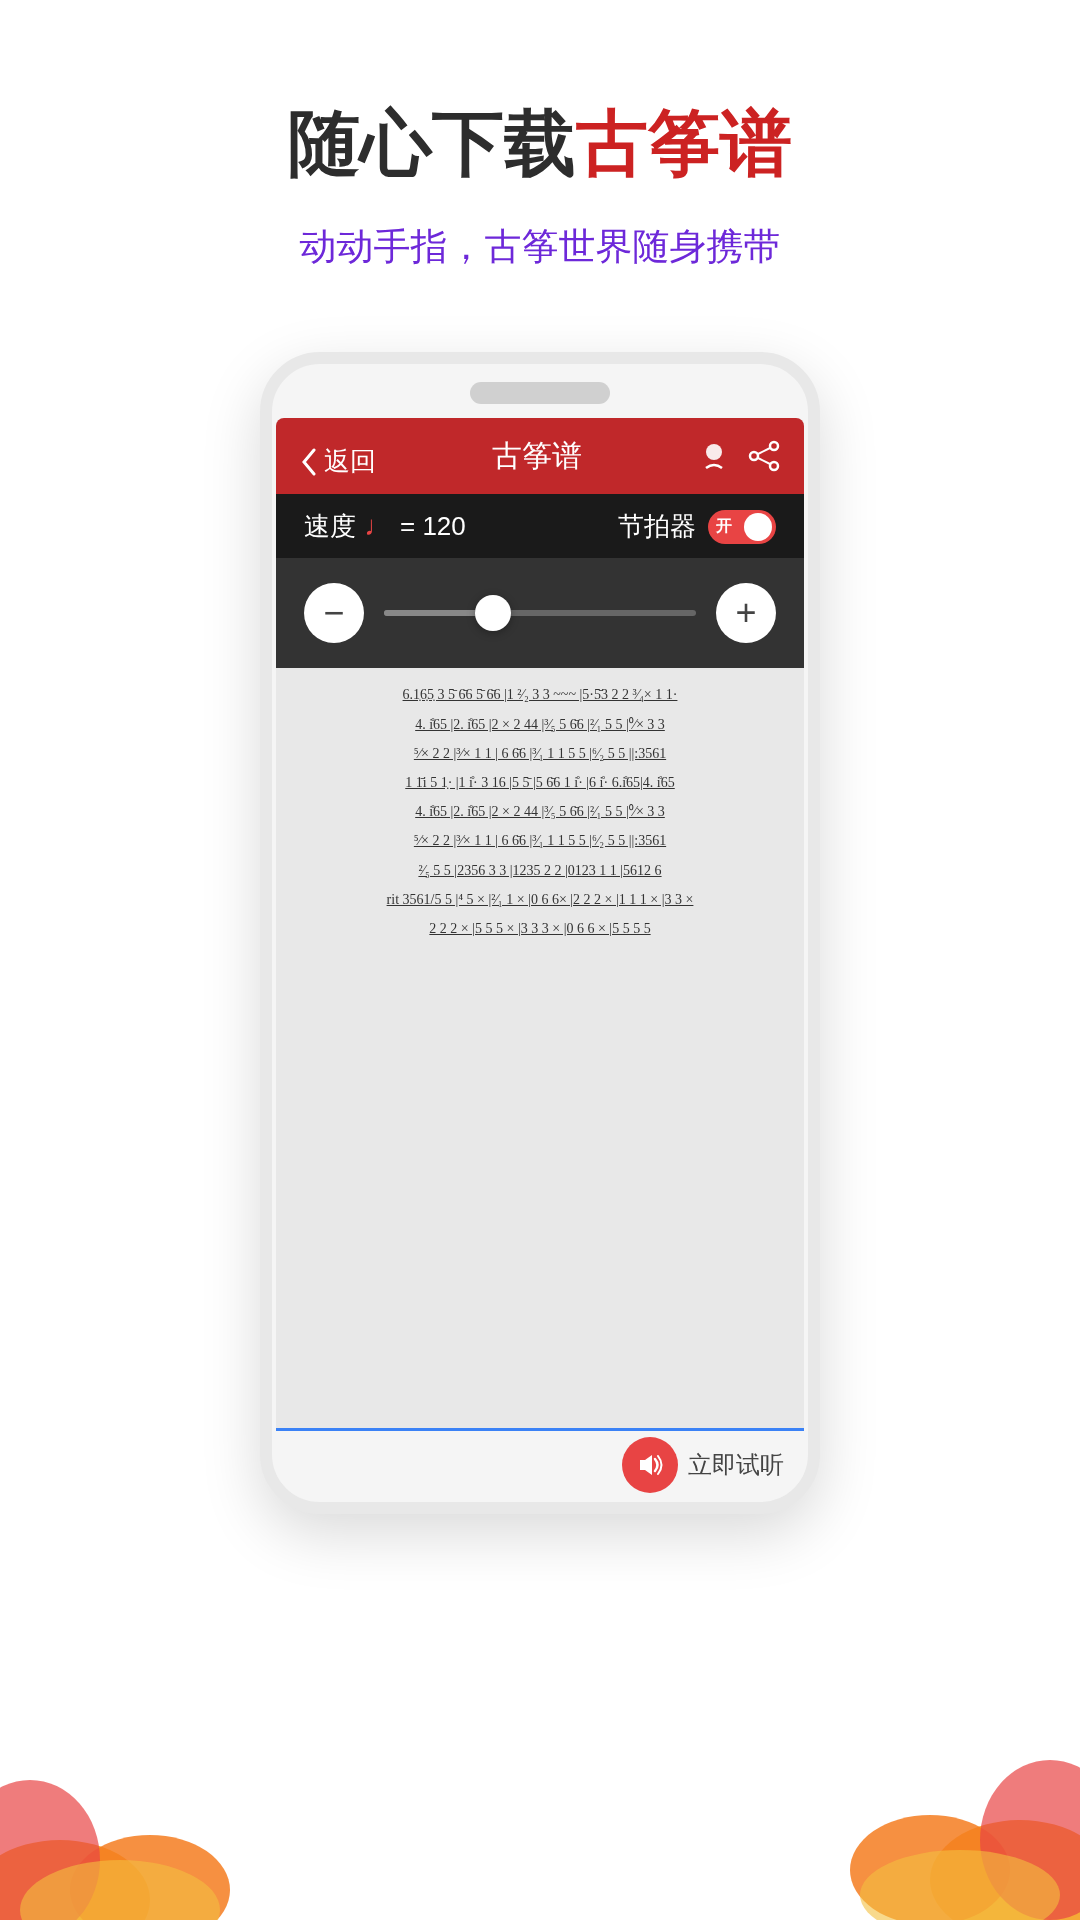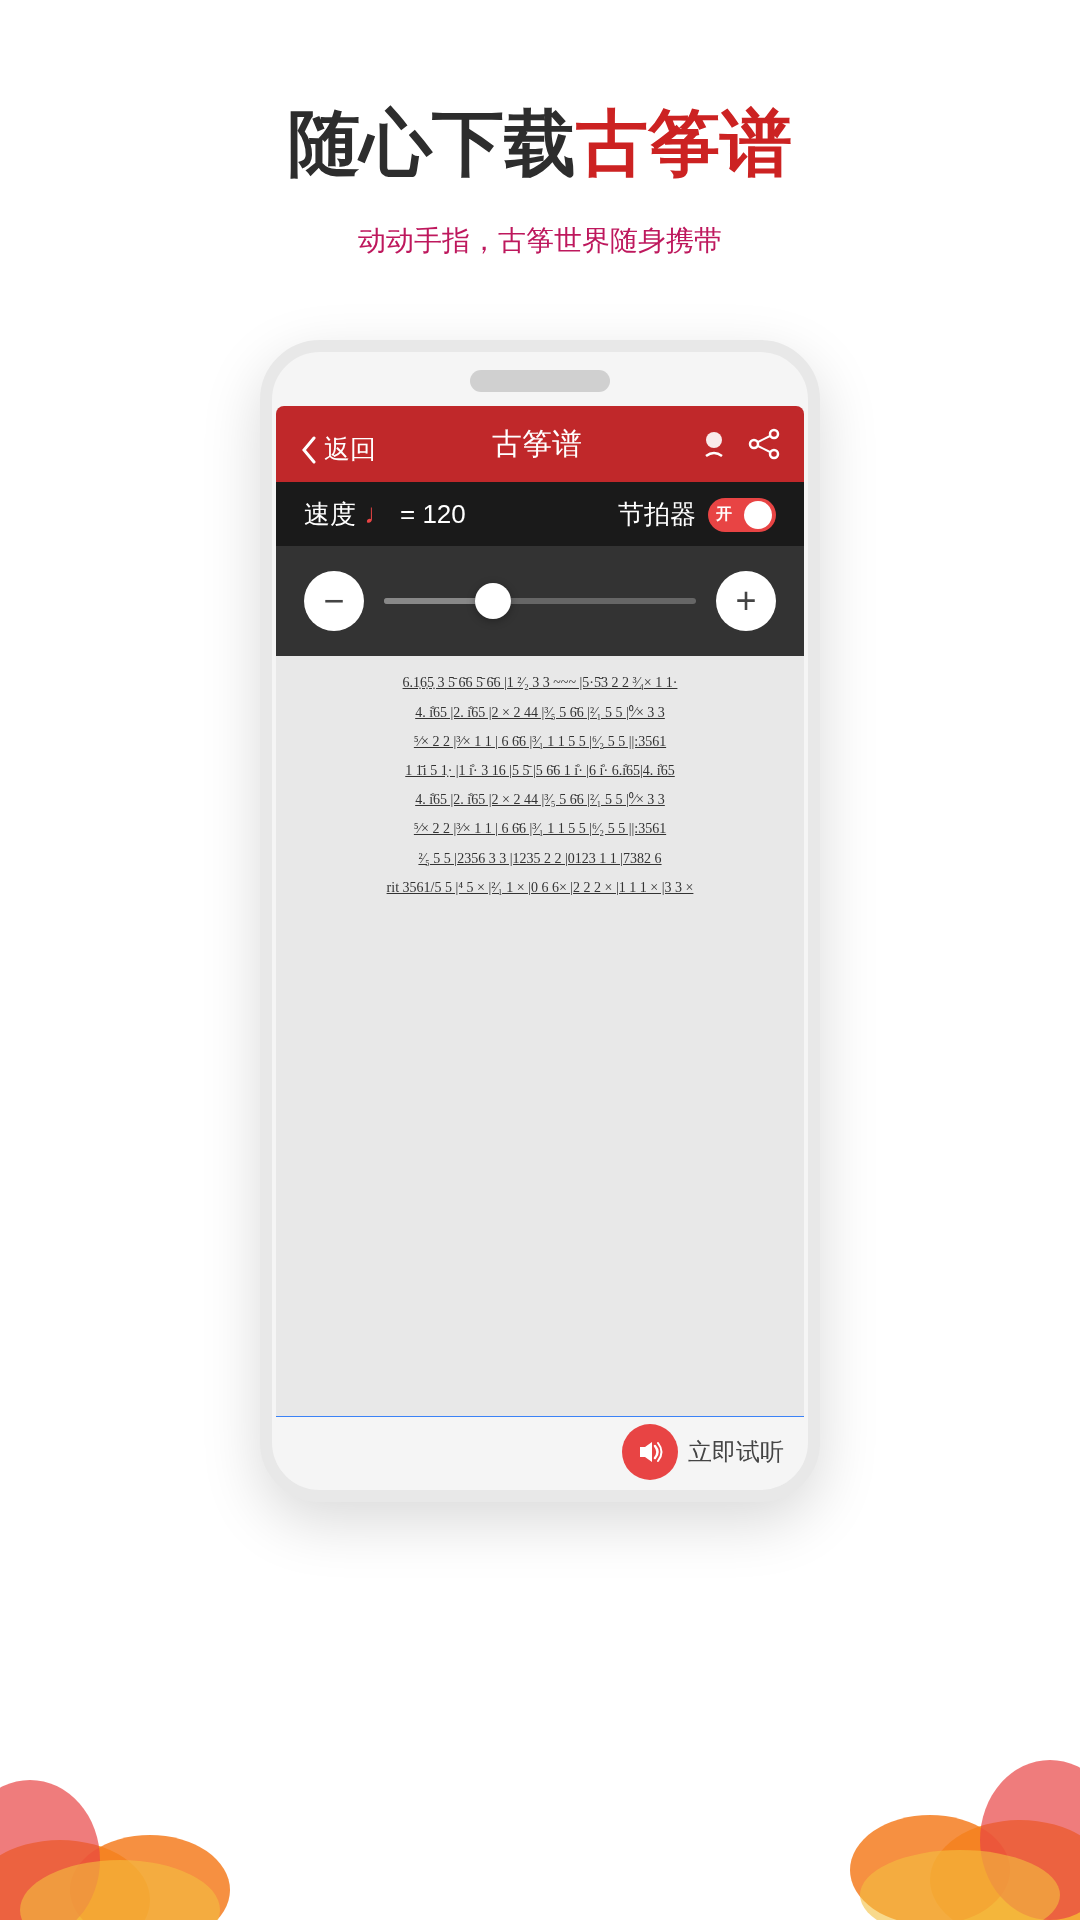--- a/index.html
+++ b/index.html
@@ -42,22 +42,22 @@
       font-size: 72px;
       font-weight: 700;
       color: #2d2d2d;
       line-height: 1.2;
       margin-bottom: 36px;
     }
     .main-title .highlight {
       color: #cc2222;
     }
     .sub-title {
-      font-size: 28px;
-      color: #be185d;
+      font-size: 37px;
+      color: #6d28d9;
       font-weight: 400;
       text-align: center;
     }
 
     
     .phone-container {
       position: relative;
       z-index: 1;
       display: flex;
       justify-content: center;
@@ -244,21 +244,21 @@
 
     
     .bottom-bar {
       background: #f5f5f5;
       height: 70px;
       display: flex;
       align-items: center;
       justify-content: flex-end;
       padding: 0 20px;
       gap: 10px;
-      border-top: 1px solid #3b82f6;
+      border-top: 3px solid #3b82f6;
     }
     .play-button {
       width: 56px;
       height: 56px;
       background: #e84444;
       border-radius: 50%;
       display: flex;
       align-items: center;
       justify-content: center;
     }
@@ -363,24 +363,27 @@
         <div class="sheet-row">
             <span>1 1̄i  5 1̣·  |1 i̊·  3 16 |5    5̄  |5 6̄6 1 i̊·  |6 i̊·  6.i̊65|4.   i̊65</span>
           </div>
         <div class="sheet-row">
             <span>4.   i̊65 |2.   i̊65 |2 ×  2 44 |³⁄₅  5  6̄6 |²⁄₁  5 5  |⁰⁄×  3 3</span>
           </div>
         <div class="sheet-row">
             <span>⁵⁄×  2 2  |³⁄×  1  1  |  6  6̄6  |³⁄₁  1 1  5 5  |⁶⁄₂  5 5  ||:3561</span>
           </div>
         <div class="sheet-row">
-            <span>²⁄₅  5 5  |2356  3 3  |1235  2 2  |0123  1 1  |7382  6</span>
+            <span>²⁄₅  5 5  |2356  3 3  |1235  2 2  |0123  1 1  |5612  6</span>
           </div>
         <div class="sheet-row">
             <span>rit  3561/5 5 |⁴  5 ×  |²⁄₁  1 ×  |0 6  6×  |2 2  2 ×  |1 1  1 ×  |3  3 ×</span>
+          </div>
+        <div class="sheet-row">
+            <span>2 2  2 ×  |5 5  5 ×  |3 3  3 ×  |0 6  6 ×  |5 5  5 5</span>
           </div>
       </div>
 
       <div class="bottom-bar">
         <div class="play-button">
           <svg width="28" height="28" viewBox="0 0 28 28">
             <path d="M4 9 L4 19 L9 19 L16 24 L16 4 L9 9 Z" fill="white"></path>
             <path d="M19 8 Q24 14 19 20" stroke="white" stroke-width="2.5" fill="none" stroke-linecap="round"></path>
             <path d="M22 5 Q29 14 22 23" stroke="white" stroke-width="2" fill="none" stroke-linecap="round"></path>
           </svg>

